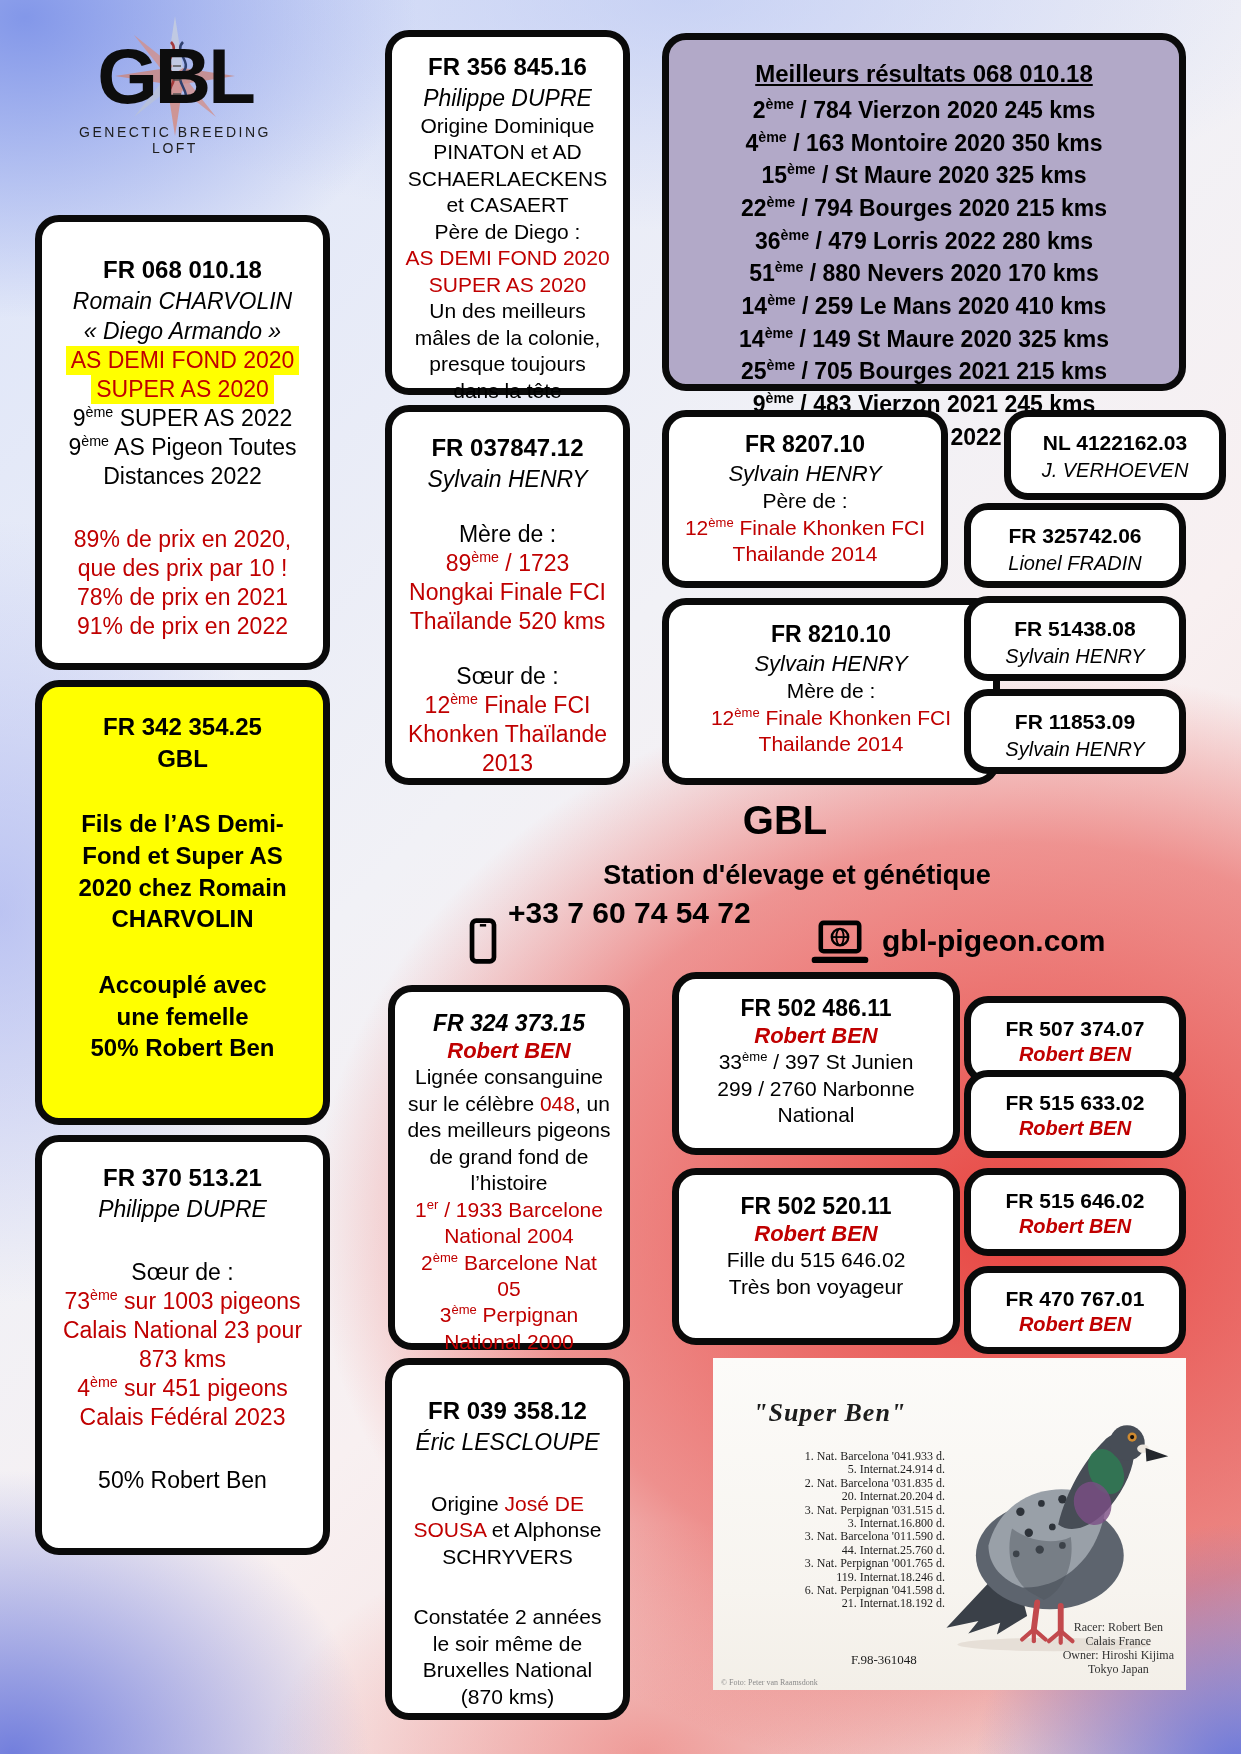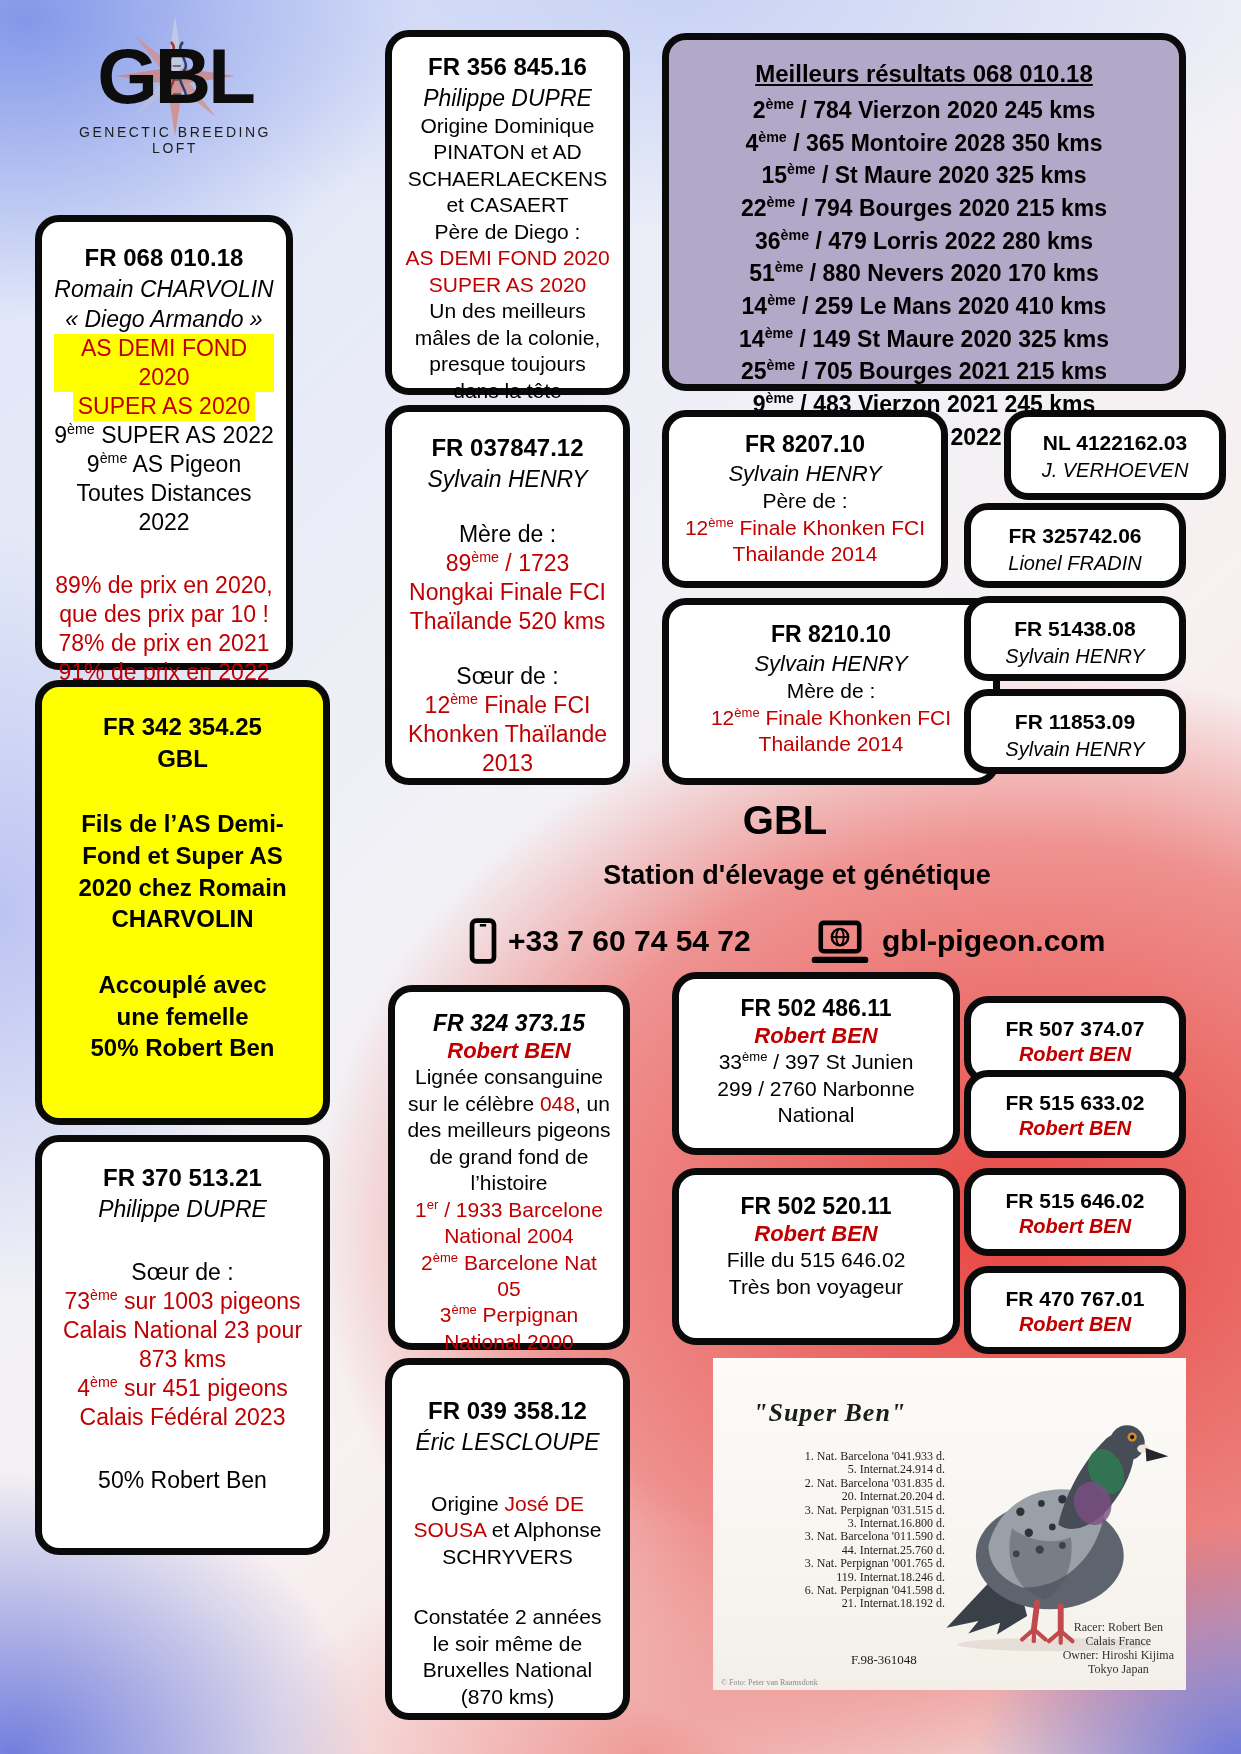--- a/index.html
+++ b/index.html
@@ -47,21 +47,21 @@
 
   
   .gpbox { padding:12px 6px; }
   .gpbox .ring { font-size:21px; }
   .gpbox .fanc { font-size:20px; }
 
   
   .brand   { position:absolute; left:635px; top:798px; width:300px; text-align:center; font-size:40px; font-weight:bold; }
   .tagline { position:absolute; left:597px; top:860px; width:400px; text-align:center; font-size:27px; font-weight:bold; }
   .phone-ic { position:absolute; left:468px; top:918px; width:30px; height:46px; }
-  .phone-tx { position:absolute; left:508px; top:924px; font-size:30px; font-weight:bold; }
+  .phone-tx { position:absolute; left:508px; top:896px; font-size:30px; font-weight:bold; }
   .web-ic   { position:absolute; left:808px; top:920px; width:64px; height:46px; }
   .web-tx   { position:absolute; left:882px; top:924px; font-size:30px; font-weight:bold; }
 
   
   .photo { position:absolute; left:713px; top:1358px; width:473px; height:332px;
            background:linear-gradient(180deg,#fcfbf9 0%, #f7f4ef 70%, #f3efe8 100%);
            font-family:"Liberation Serif", serif; color:#1c1c1c; }
   .pcap { position:absolute; left:40px; top:40px; font-size:26px; font-weight:bold; font-style:italic; letter-spacing:1px; }
   .plist { position:absolute; left:20px; top:92px; width:212px; font-size:12px; line-height:13.4px; }
   .pres { display:flex; justify-content:flex-end; }
@@ -107,33 +107,33 @@
     <div class="ln sm">Origine Dominique PINATON et AD SCHAERLAECKENS et CASAERT</div>
     <div class="ln sm">Père de Diego :</div>
     <div class="ln sm red">AS DEMI FOND 2020</div>
     <div class="ln sm red">SUPER AS 2020</div>
     <div class="ln sm">Un des meilleurs mâles de la colonie, presque toujours dans la tête</div>
   </div>
 
   <div class="box purple" style="left:662px; top:33px; width:524px; height:358px;">
     <div class="pr-title">Meilleurs résultats 068 010.18</div>
     <div class="pr-row"><span>2</span><sup>ème</sup><span> / 784 Vierzon 2020 245 kms</span></div>
-    <div class="pr-row"><span>4</span><sup>ème</sup><span> / 365 Montoire 2028 350 kms</span></div>
+    <div class="pr-row"><span>4</span><sup>ème</sup><span> / 163 Montoire 2020 350 kms</span></div>
     <div class="pr-row"><span>15</span><sup>ème</sup><span> / St Maure 2020 325 kms</span></div>
     <div class="pr-row"><span>22</span><sup>ème</sup><span> / 794 Bourges 2020 215 kms</span></div>
     <div class="pr-row"><span>36</span><sup>ème</sup><span> / 479 Lorris 2022 280 kms</span></div>
     <div class="pr-row"><span>51</span><sup>ème</sup><span> / 880 Nevers 2020 170 kms</span></div>
     <div class="pr-row"><span>14</span><sup>ème</sup><span> / 259 Le Mans 2020 410 kms</span></div>
     <div class="pr-row"><span>14</span><sup>ème</sup><span> / 149 St Maure 2020 325 kms</span></div>
     <div class="pr-row"><span>25</span><sup>ème</sup><span> / 705 Bourges 2021 215 kms</span></div>
     <div class="pr-row"><span>9</span><sup>ème</sup><span> / 483 Vierzon 2021 245 kms</span></div>
     <div class="pr-row"><span>10</span><sup>ème</sup><span> / 392 Nevers 2022 170 kms</span></div>
   </div>
 
-  <div class="box" style="left:35px; top:215px; width:258px; height:455px; padding-top:20px;">
+  <div class="box" style="left:35px; top:215px; width:295px; height:455px; padding-top:32px;">
     <div class="ring">FR 068 010.18</div>
     <div class="fanc">Romain CHARVOLIN</div>
     <div class="fanc">« Diego Armando »</div>
     <div class="ln"><span class="hl">AS DEMI FOND 2020</span></div>
     <div class="ln"><span class="hl">SUPER AS 2020</span></div>
     <div class="ln"><span>9</span><sup>ème</sup><span> SUPER AS 2022</span></div>
     <div class="ln"><span>9</span><sup>ème</sup><span> AS Pigeon Toutes Distances 2022</span></div>
     <div class="gap34"></div>
     <div class="ln red">89% de prix en 2020, que des prix par 10 !</div>
     <div class="ln red">78% de prix en 2021</div>

